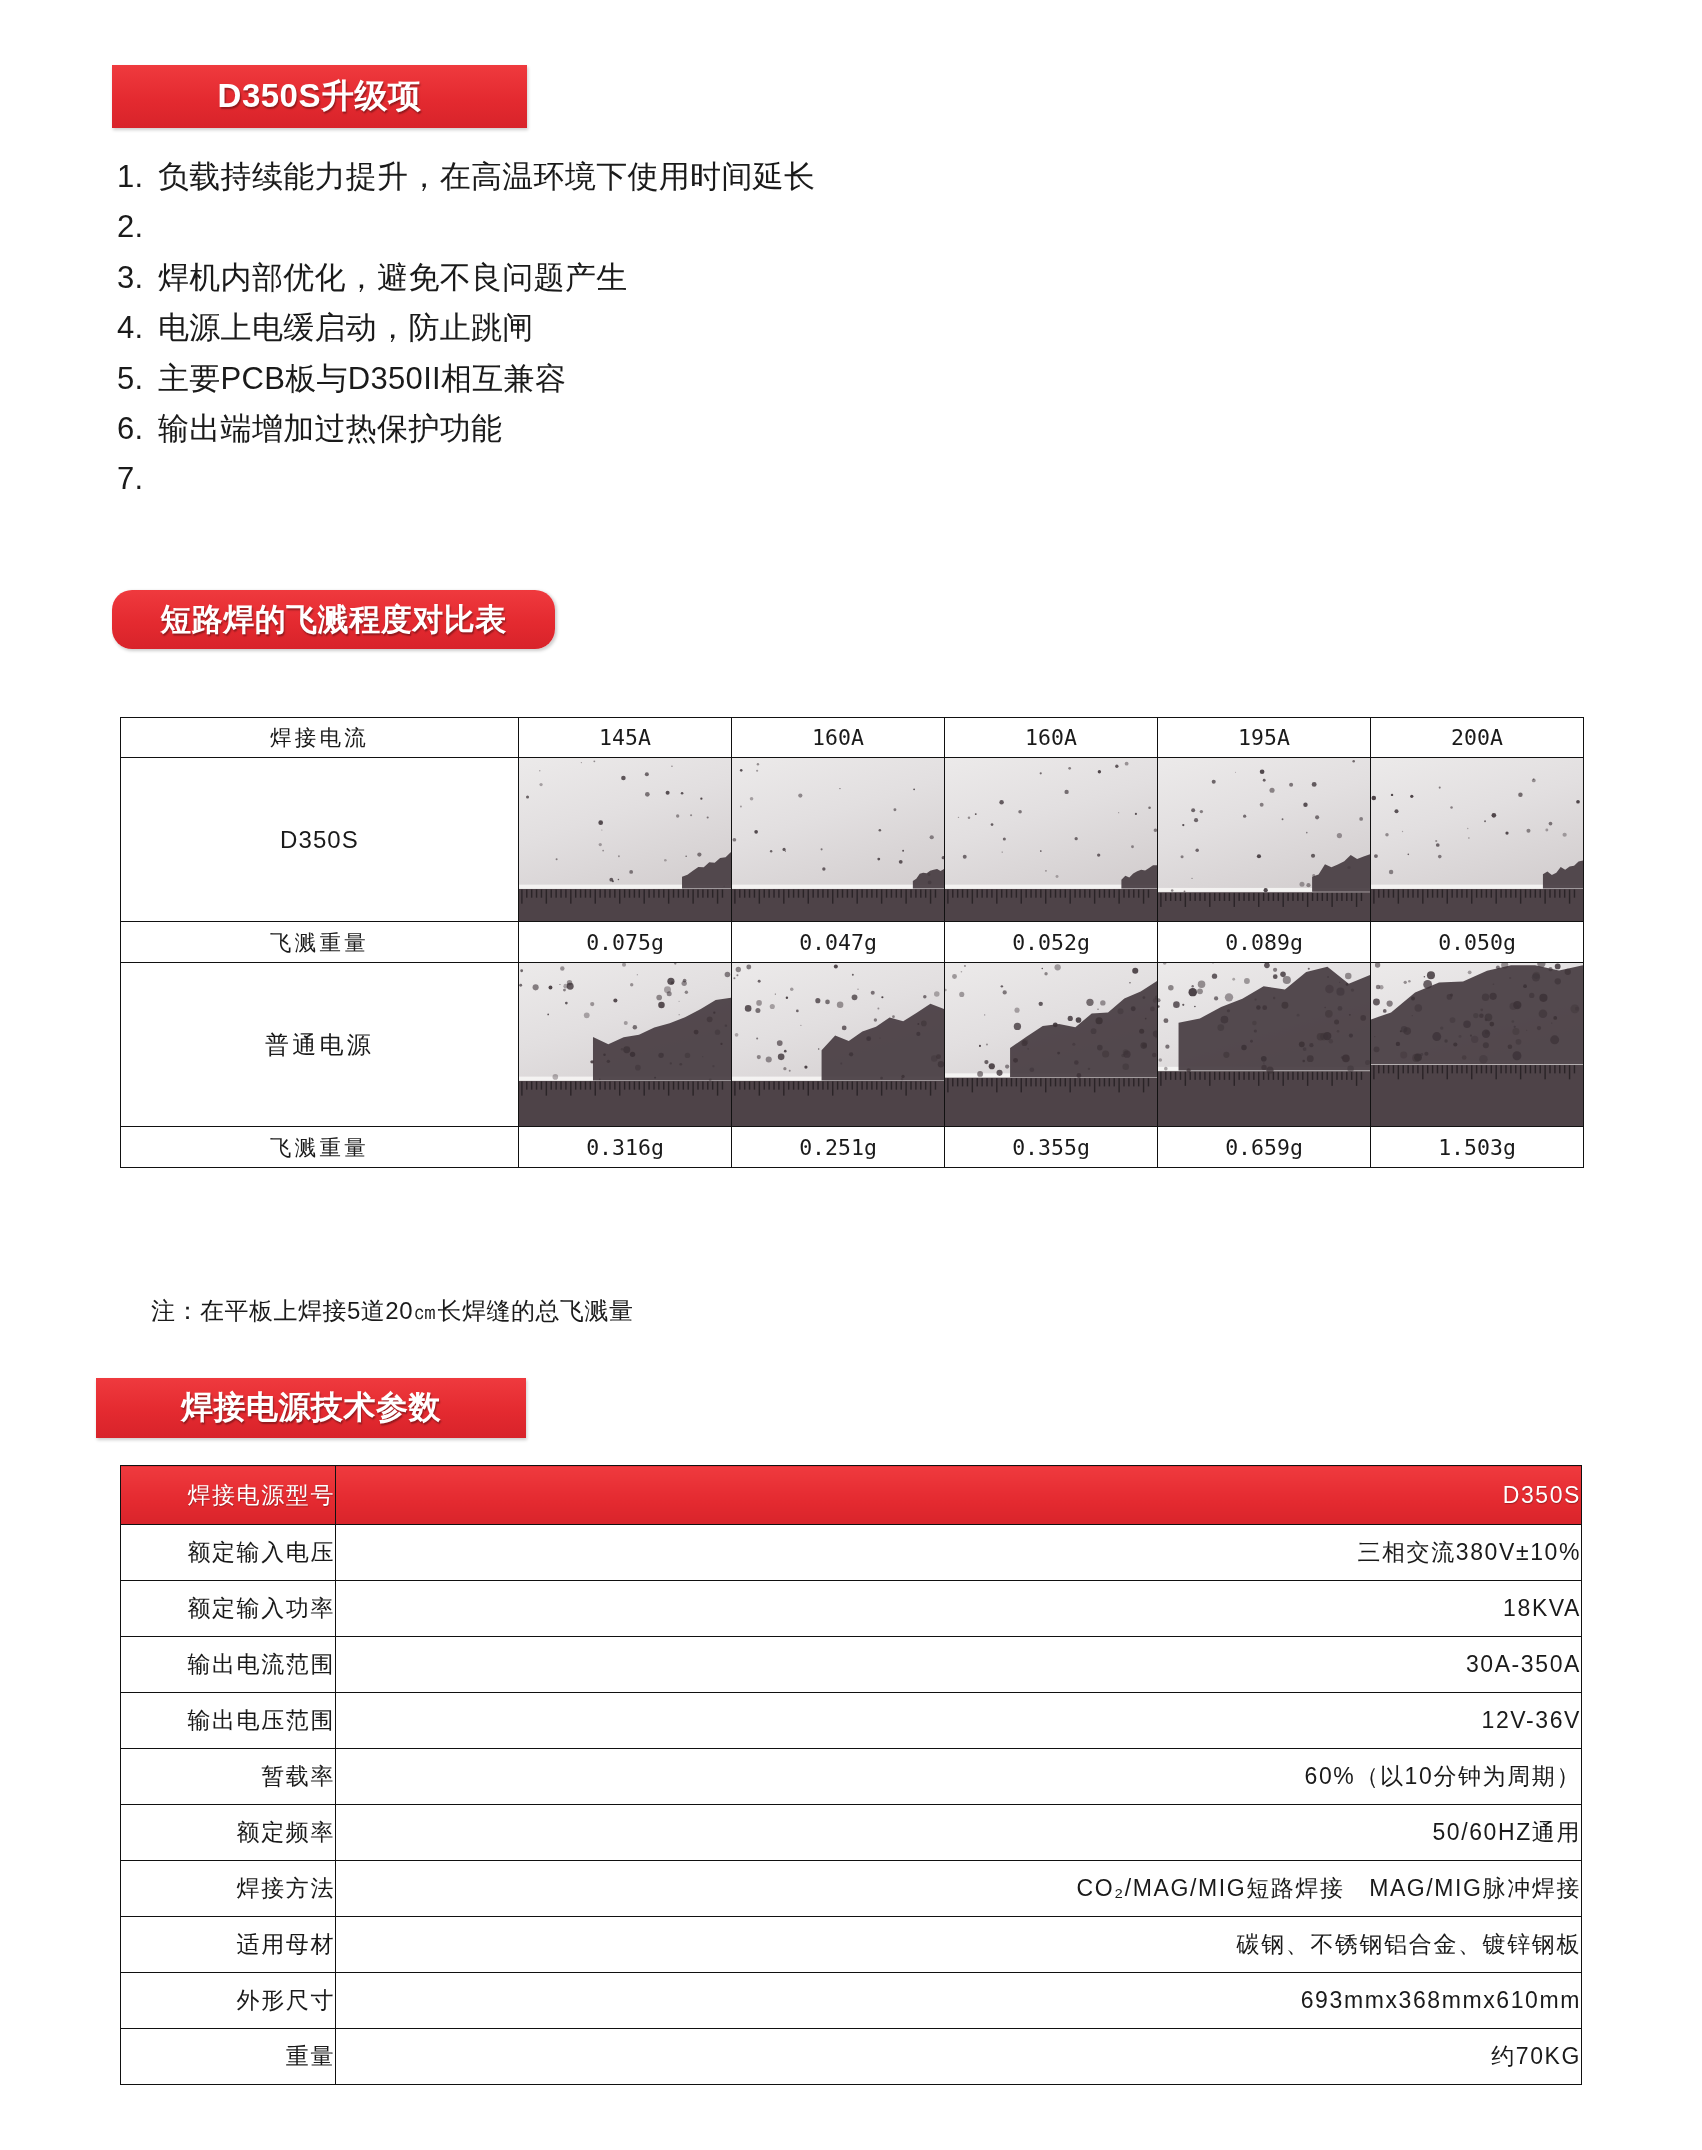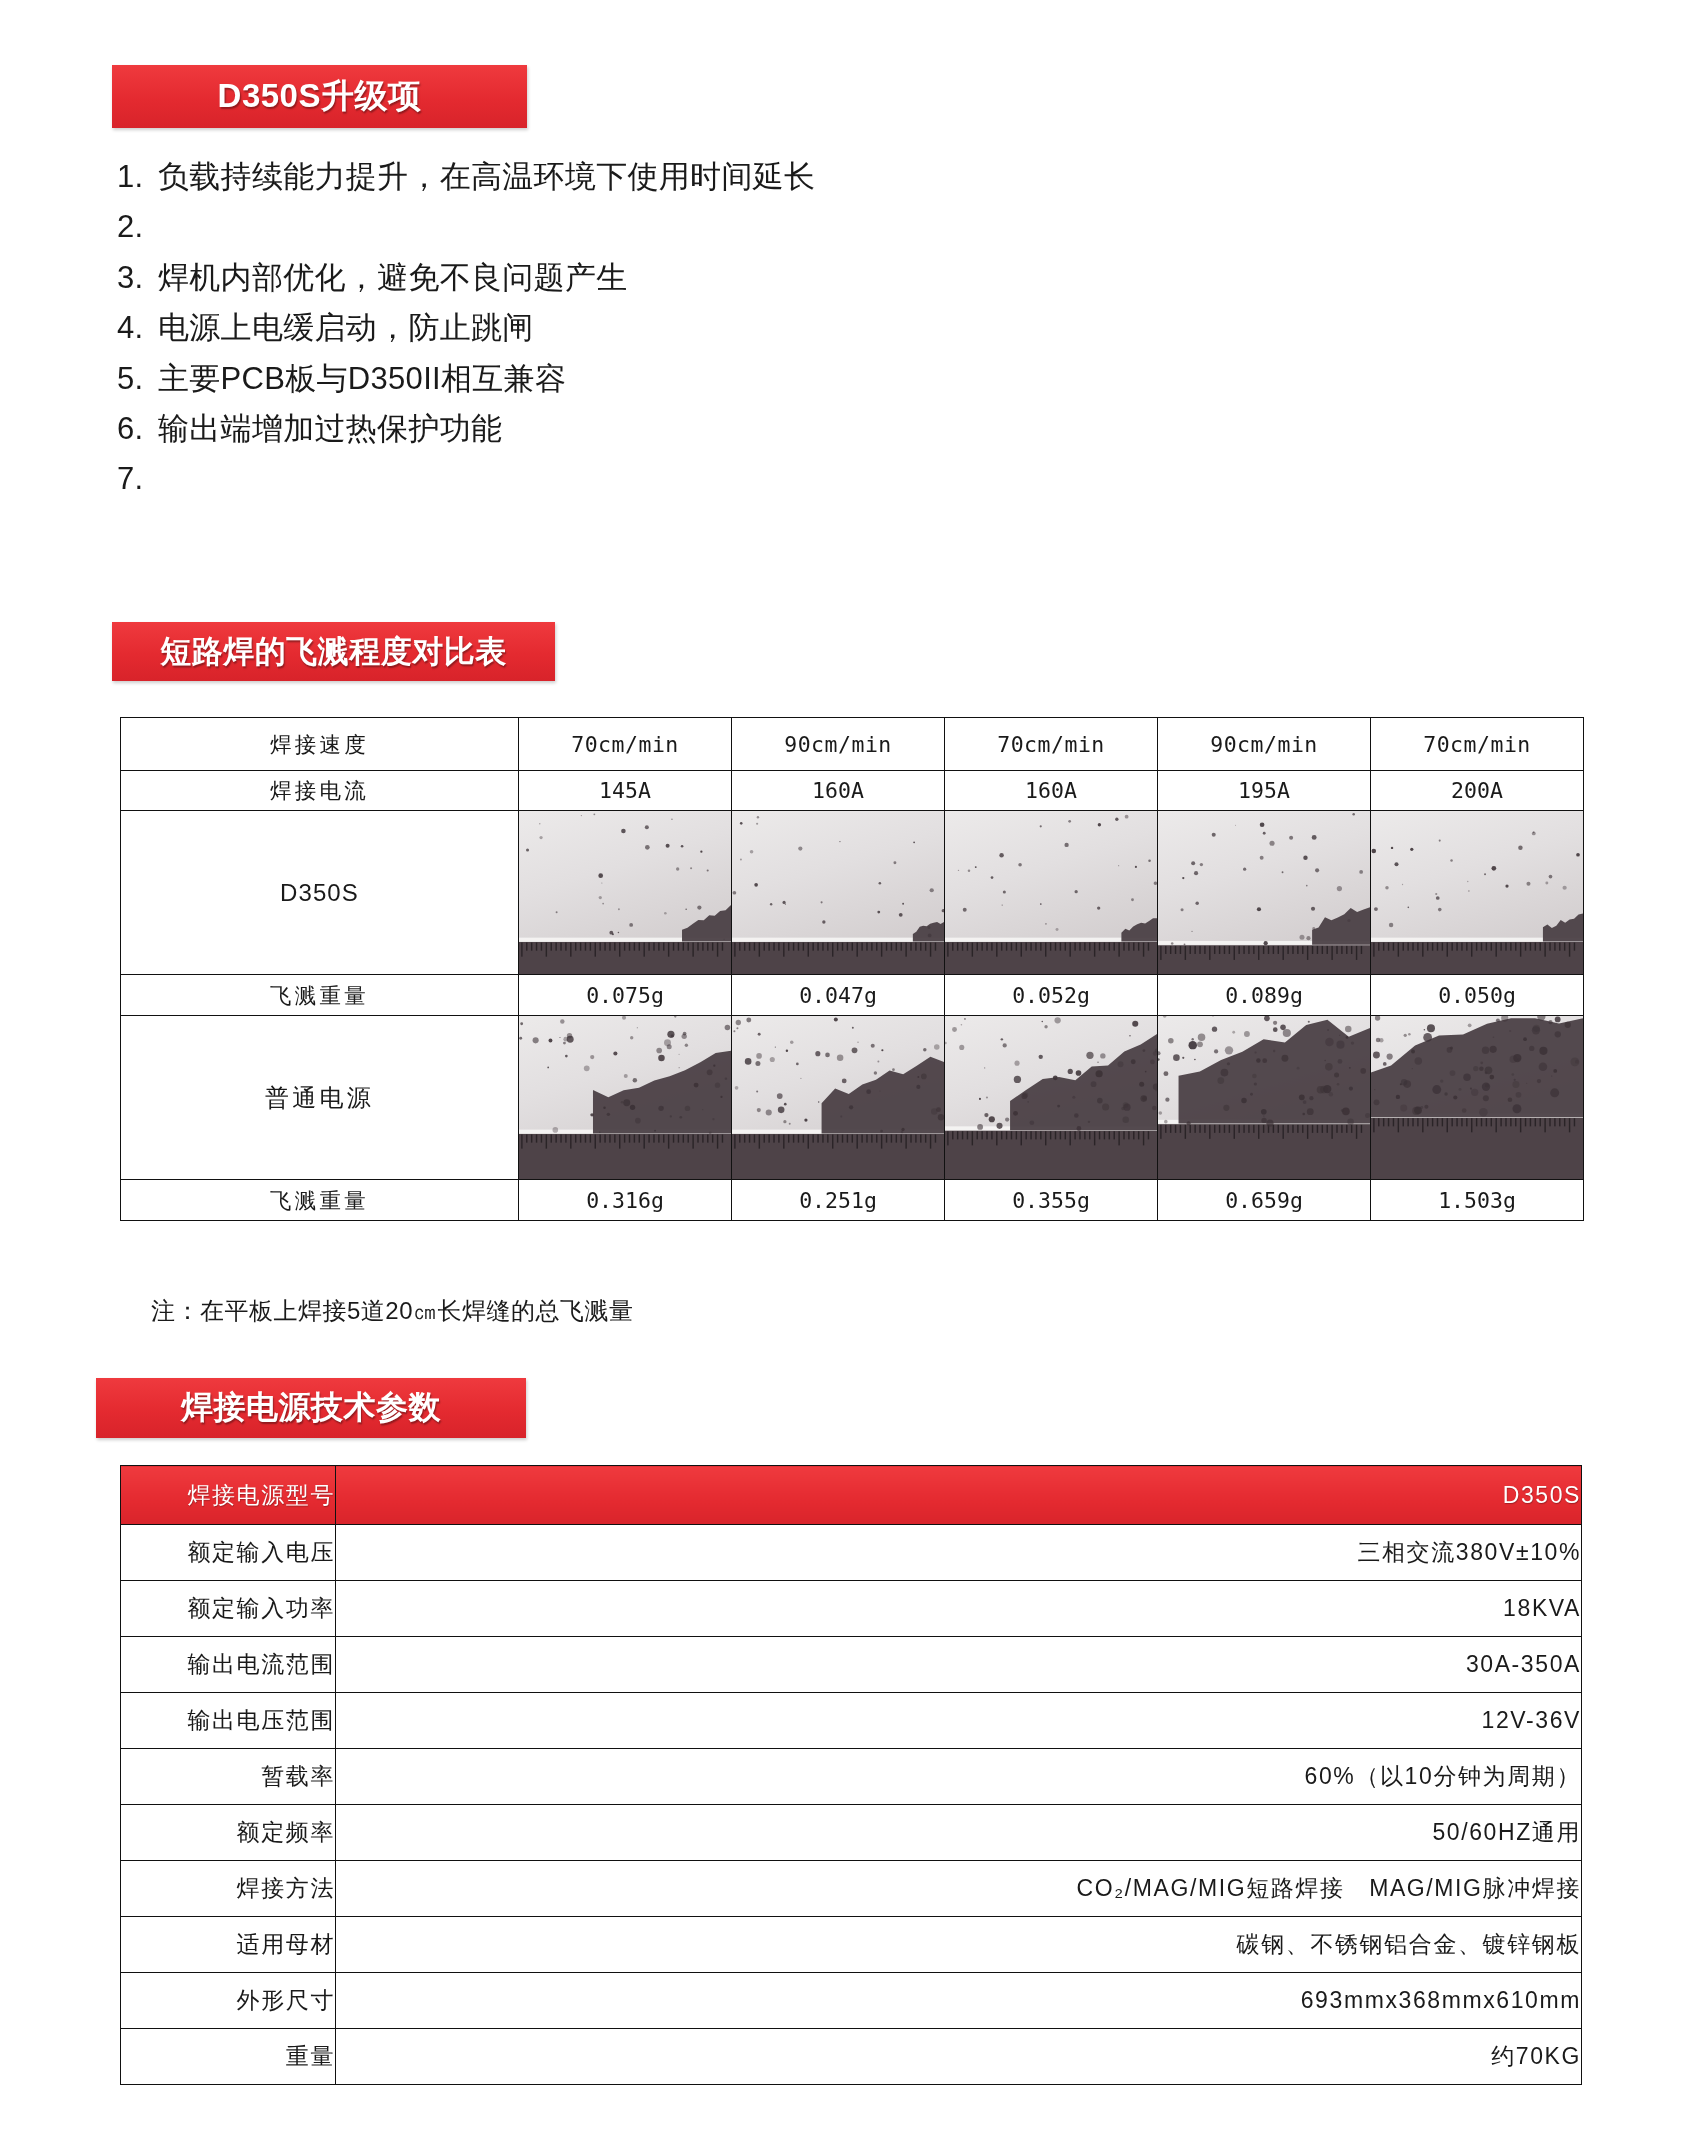--- a/index.html
+++ b/index.html
@@ -33,23 +33,24 @@
   }
 
   #banner-upgrade {
     position: absolute;
     left: 112px; top: 65px;
     width: 415px; height: 63px;
     font-size: 33px;
   }
   #banner-spatter {
     position: absolute;
-    left: 112px; top: 622px;
+    left: 112px; top: 590px;
     width: 443px; height: 59px;
     font-size: 31px;
+    border-radius: 20px;
   }
   #banner-specs {
     position: absolute;
     left: 96px; top: 1378px;
     width: 430px; height: 60px;
     font-size: 32px;
   }
 
   
   #upgrade-list {
@@ -177,28 +178,20 @@
     </div>
     <div class="upg-item">
       <span class="upg-num">7.</span>
     </div>
   </div>
 
   <div class="banner" id="banner-spatter">短路焊的飞溅程度对比表</div>
 
   <table id="spatter-table">
     <tbody>
-      <tr class="row-head">
-        <td class="col-label"><span class="cn">焊接速度</span></td>
-        <td class="col-data mono">70cm/min</td>
-        <td class="col-data mono">90cm/min</td>
-        <td class="col-data mono">70cm/min</td>
-        <td class="col-data mono">90cm/min</td>
-        <td class="col-data mono">70cm/min</td>
-      </tr>
       <tr class="row-cur">
         <td class="col-label"><span class="cn">焊接电流</span></td>
         <td class="col-data mono">145A</td>
         <td class="col-data mono">160A</td>
         <td class="col-data mono">160A</td>
         <td class="col-data mono">195A</td>
         <td class="col-data mono">200A</td>
       </tr>
       <tr class="row-img">
         <td class="col-label"><span style="font-size:24px;letter-spacing:1.1px;">D350S</span></td>

